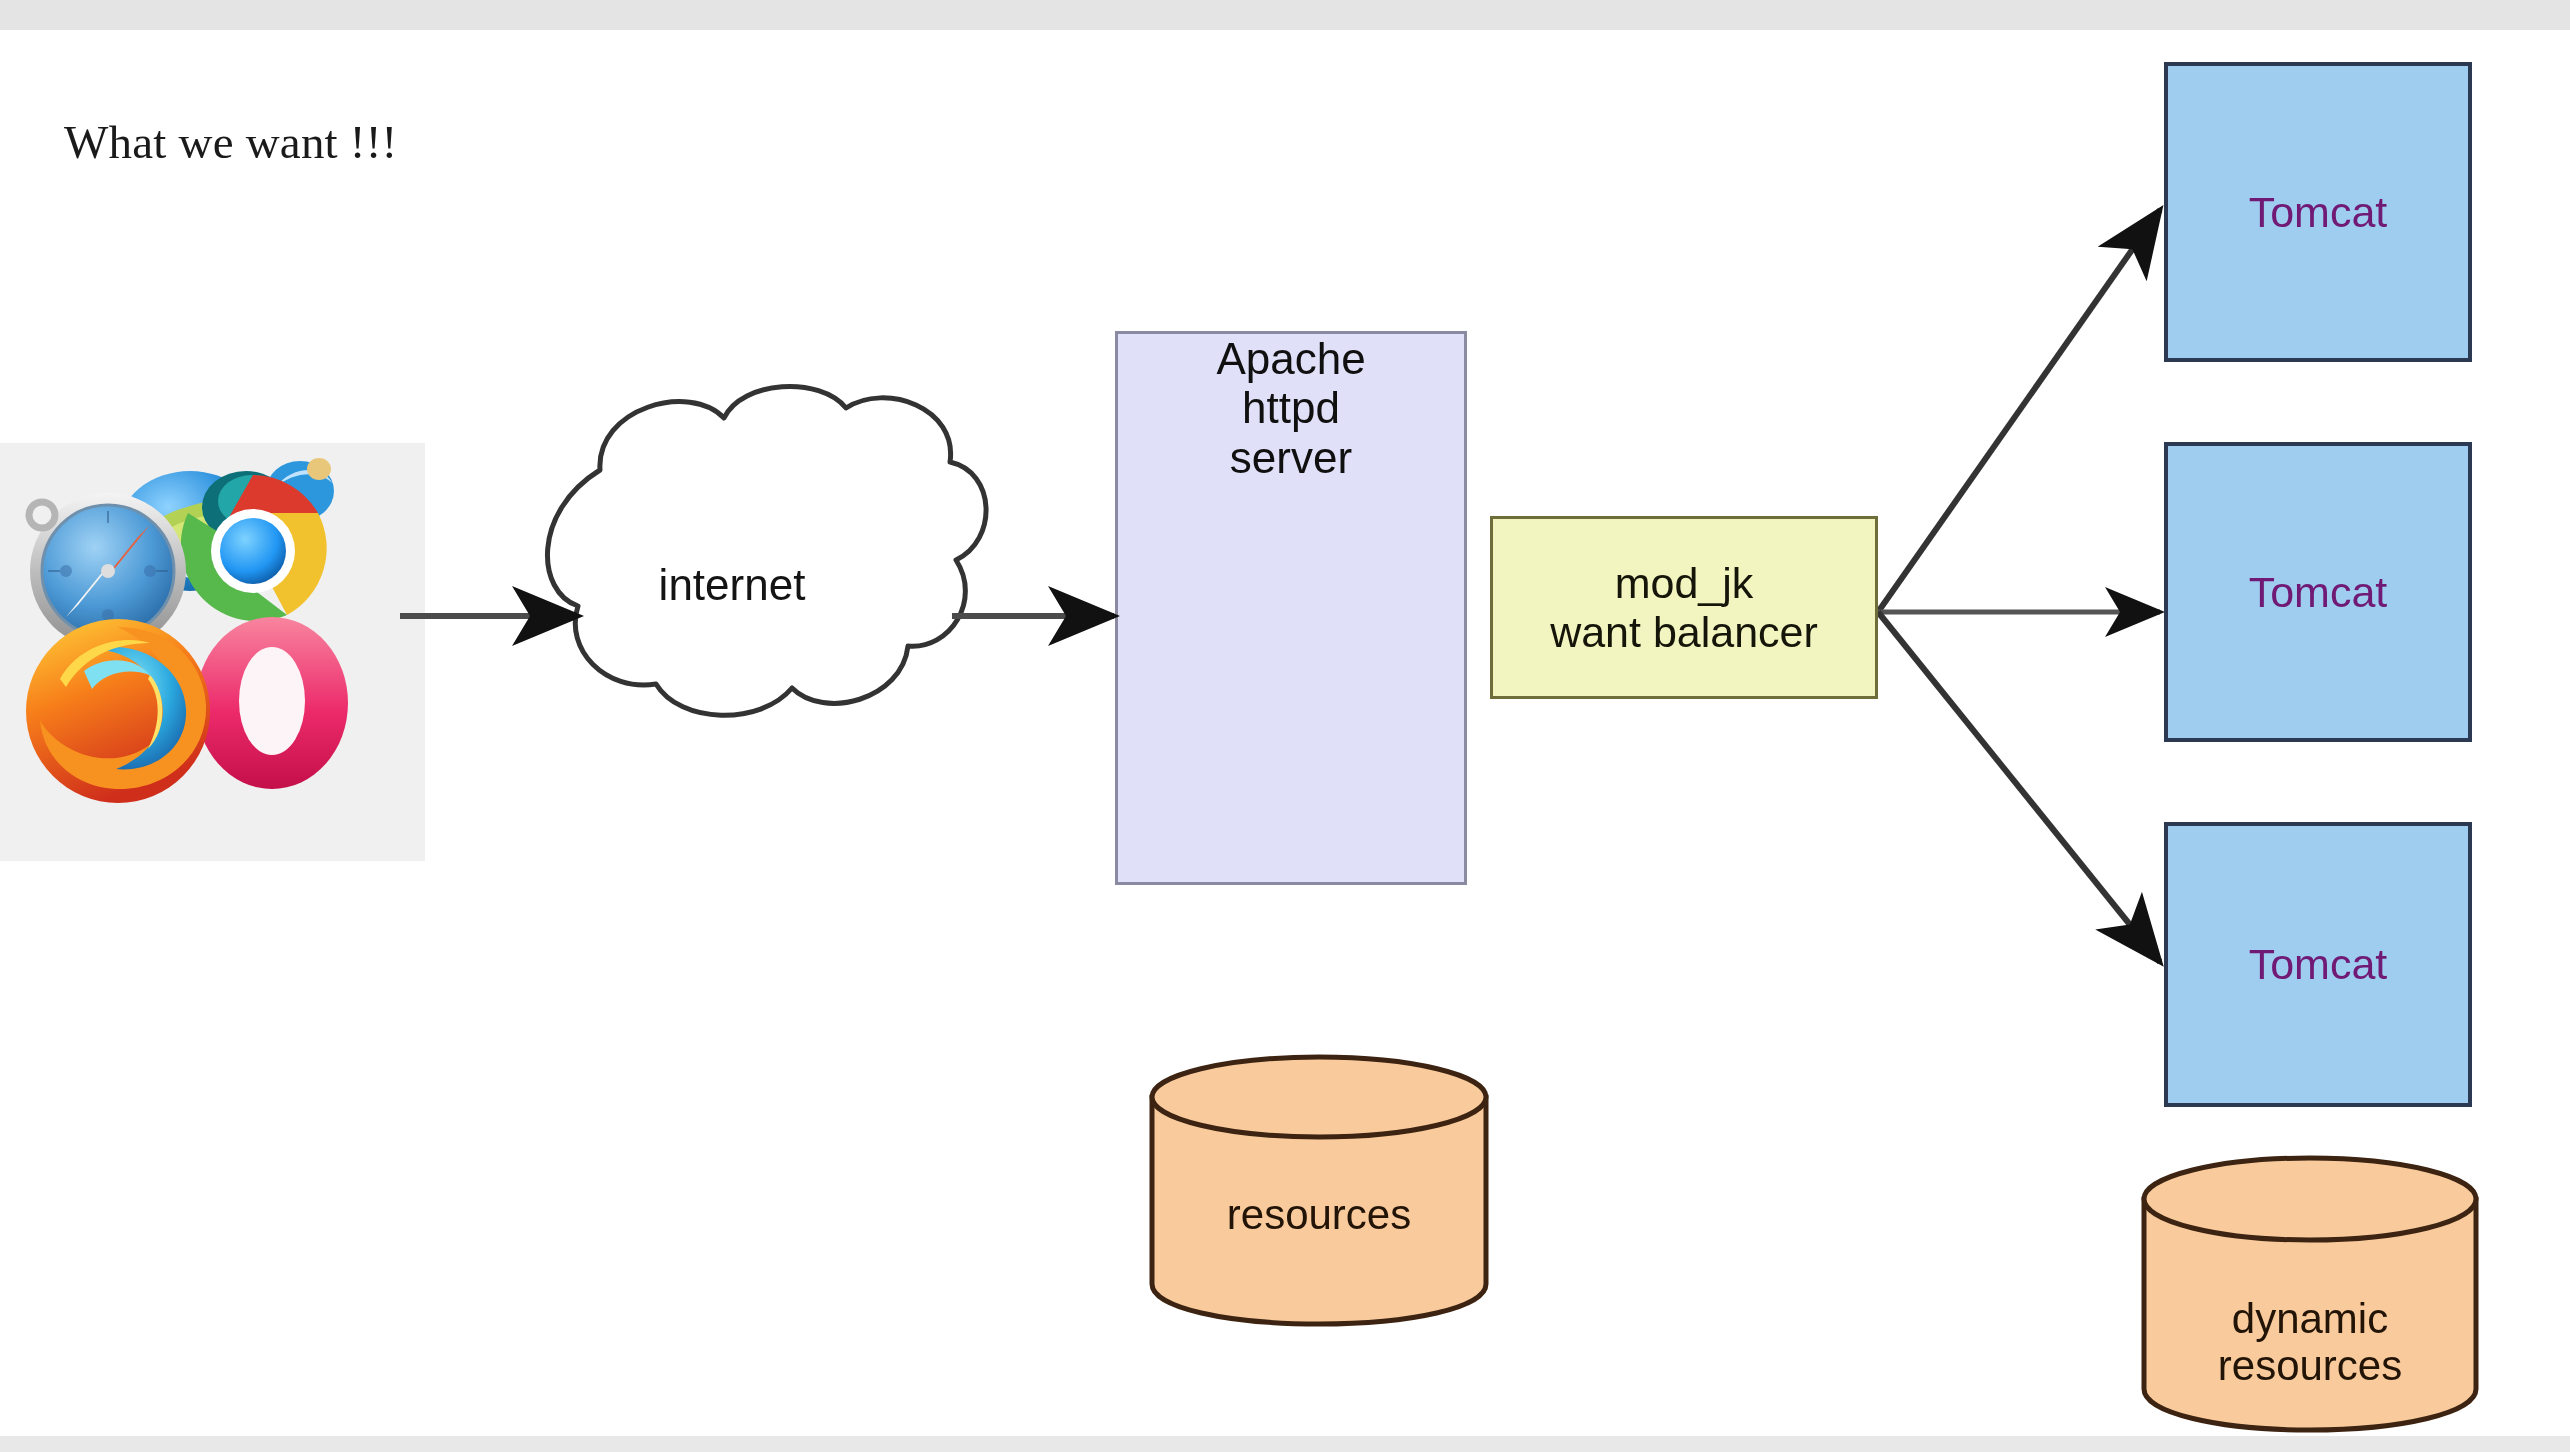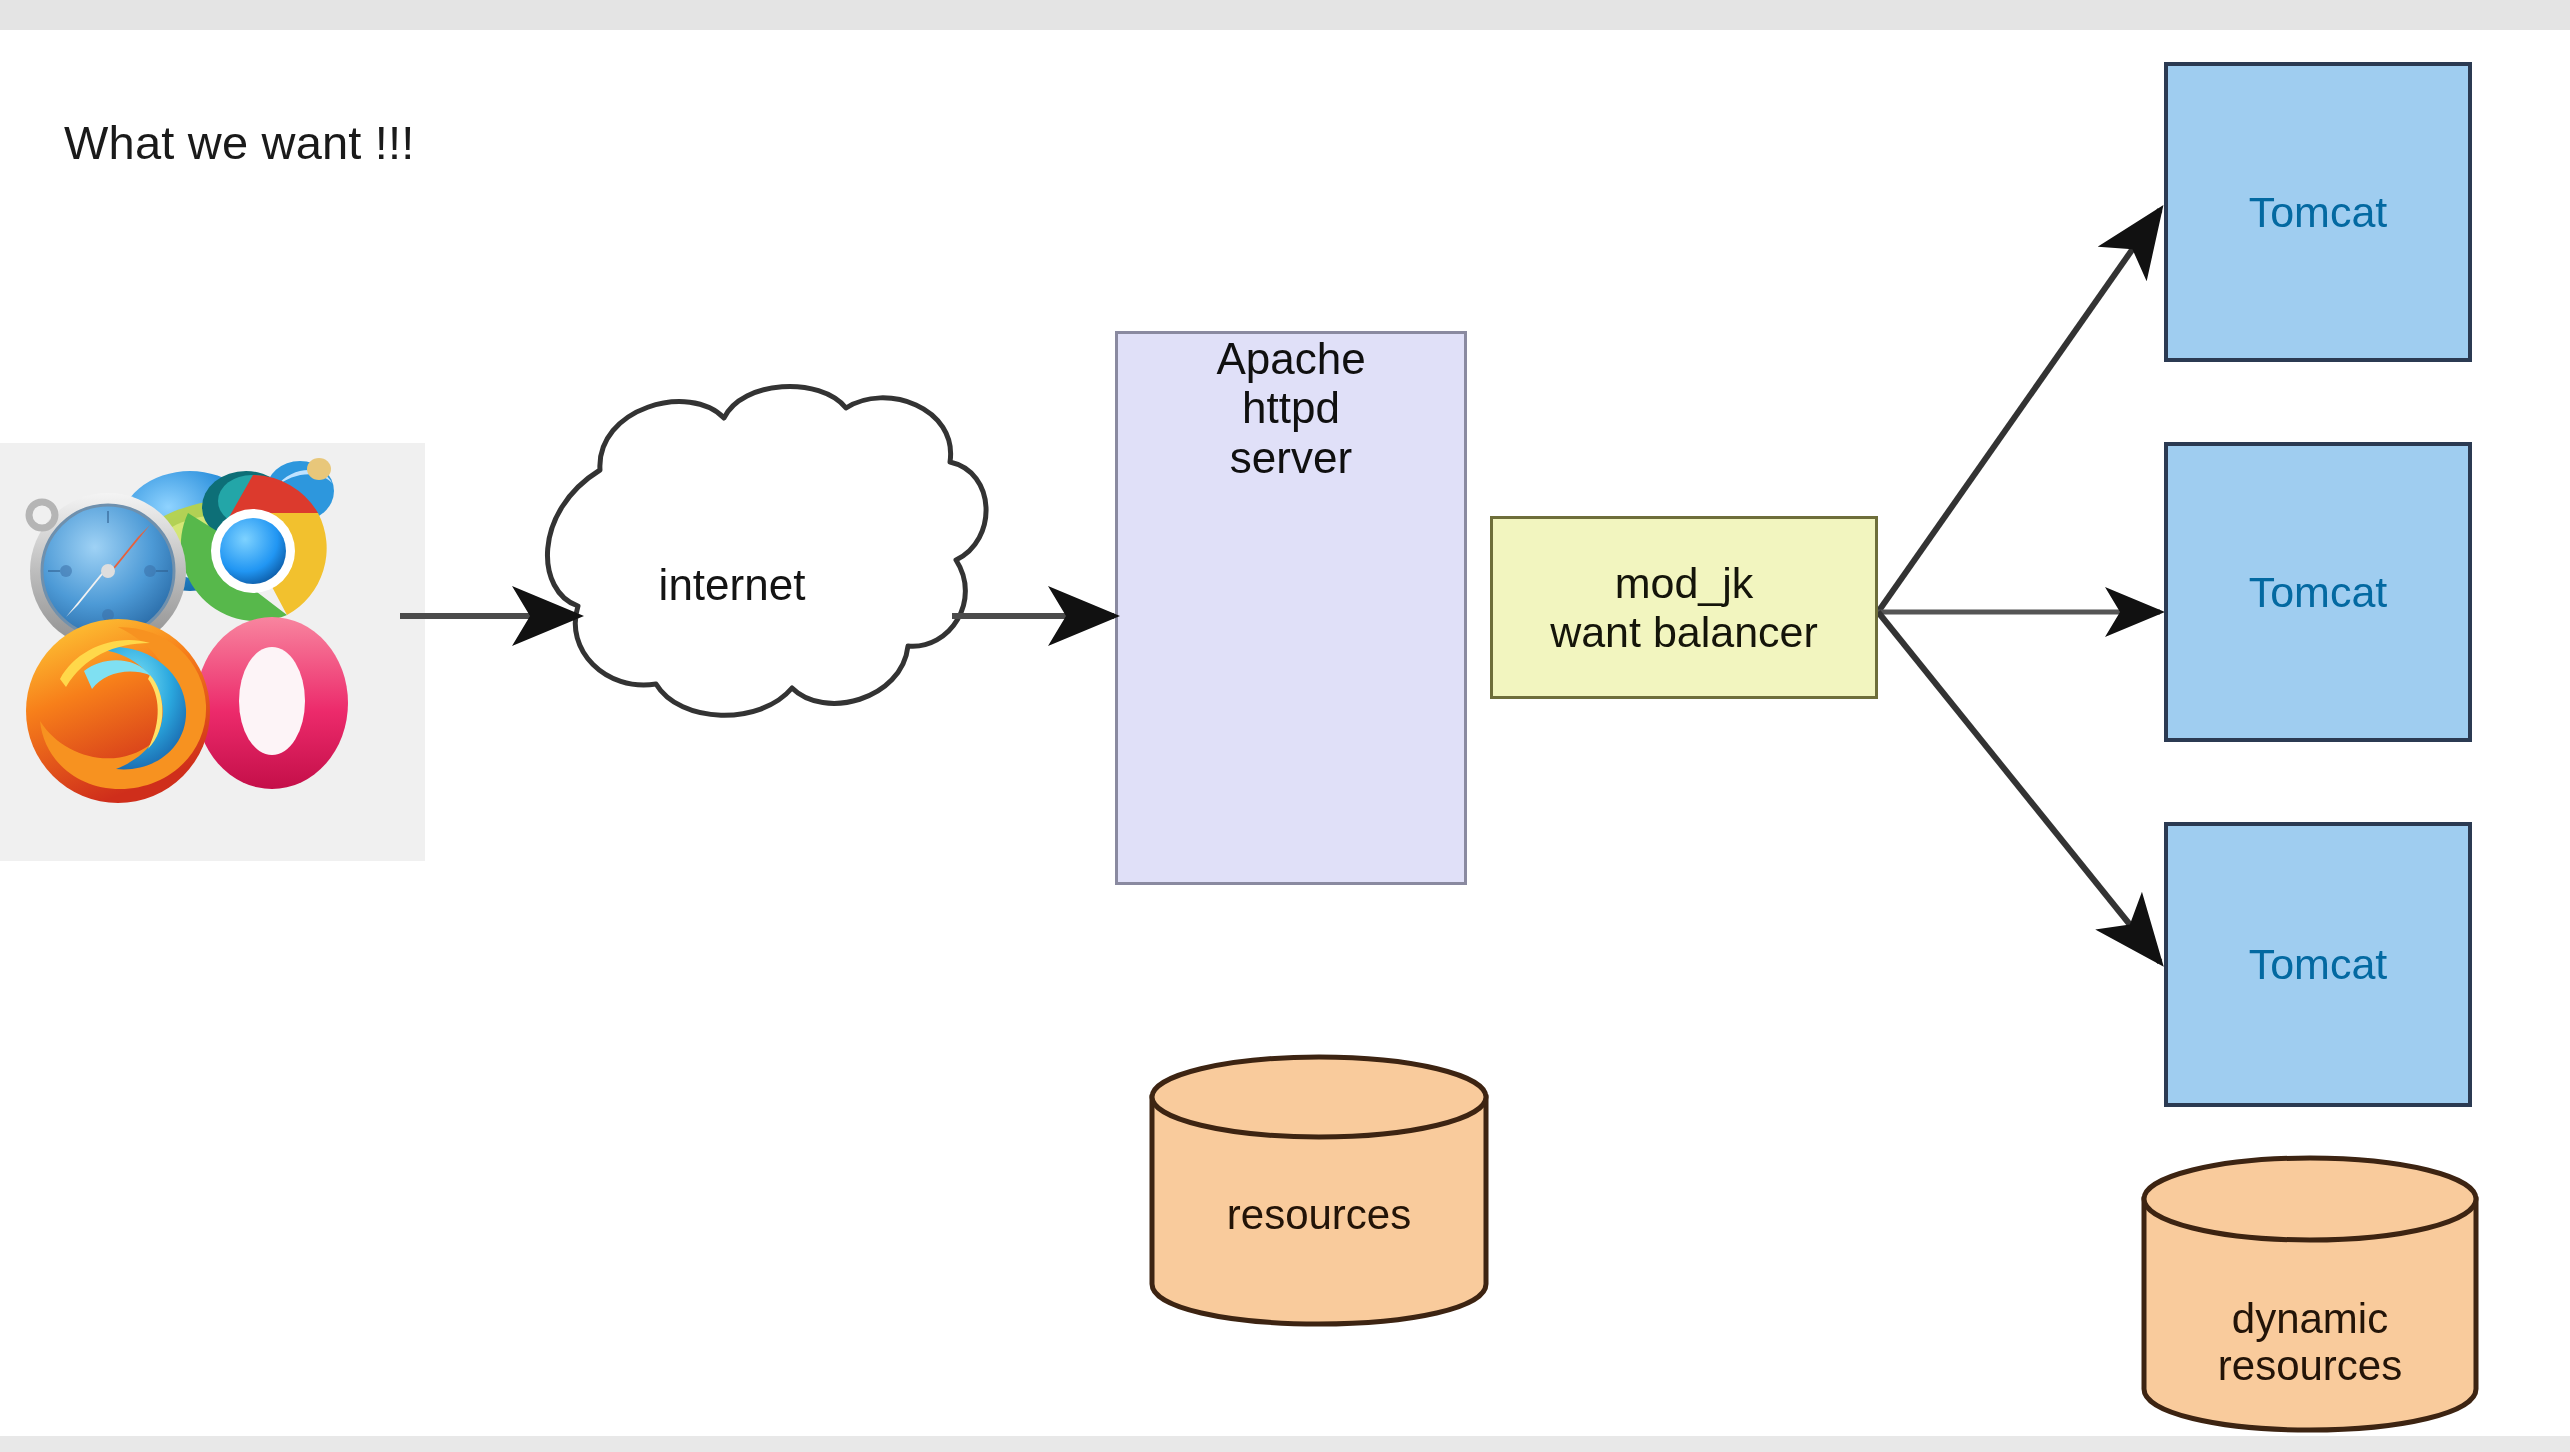--- a/index.html
+++ b/index.html
@@ -36,20 +36,21 @@
     background: #e8e8e8;
   }
   .slide-title {
     position: absolute;
     left: 64px;
     top: 115px;
     font-size: 47px;
     color: #1a1a1a;
     letter-spacing: 0.2px;
     white-space: nowrap;
+    font-family: Liberation Serif, serif;
   }
   
   .browsers {
     position: absolute;
     left: 0px;
     top: 443px;
     width: 425px;
     height: 418px;
     background: #f0f0f0;
   }
@@ -85,21 +86,21 @@
     font-size: 43px;
     color: #15150a;
     z-index: 6;
   }
   .node-tomcat {
     width: 308px;
     height: 300px;
     background: #9fcdf0;
     border: 4px solid #2b3a52;
     font-size: 43px;
-    color: #0369a1;
+    color: #701a75;
     z-index: 5;
   }
   .tomcat-1 { left: 2164px; top: 62px;  height: 300px; }
   .tomcat-2 { left: 2164px; top: 442px; height: 300px; }
   .tomcat-3 { left: 2164px; top: 822px; height: 285px; }
 
   
   .cyl {
     position: absolute;
     z-index: 4;

